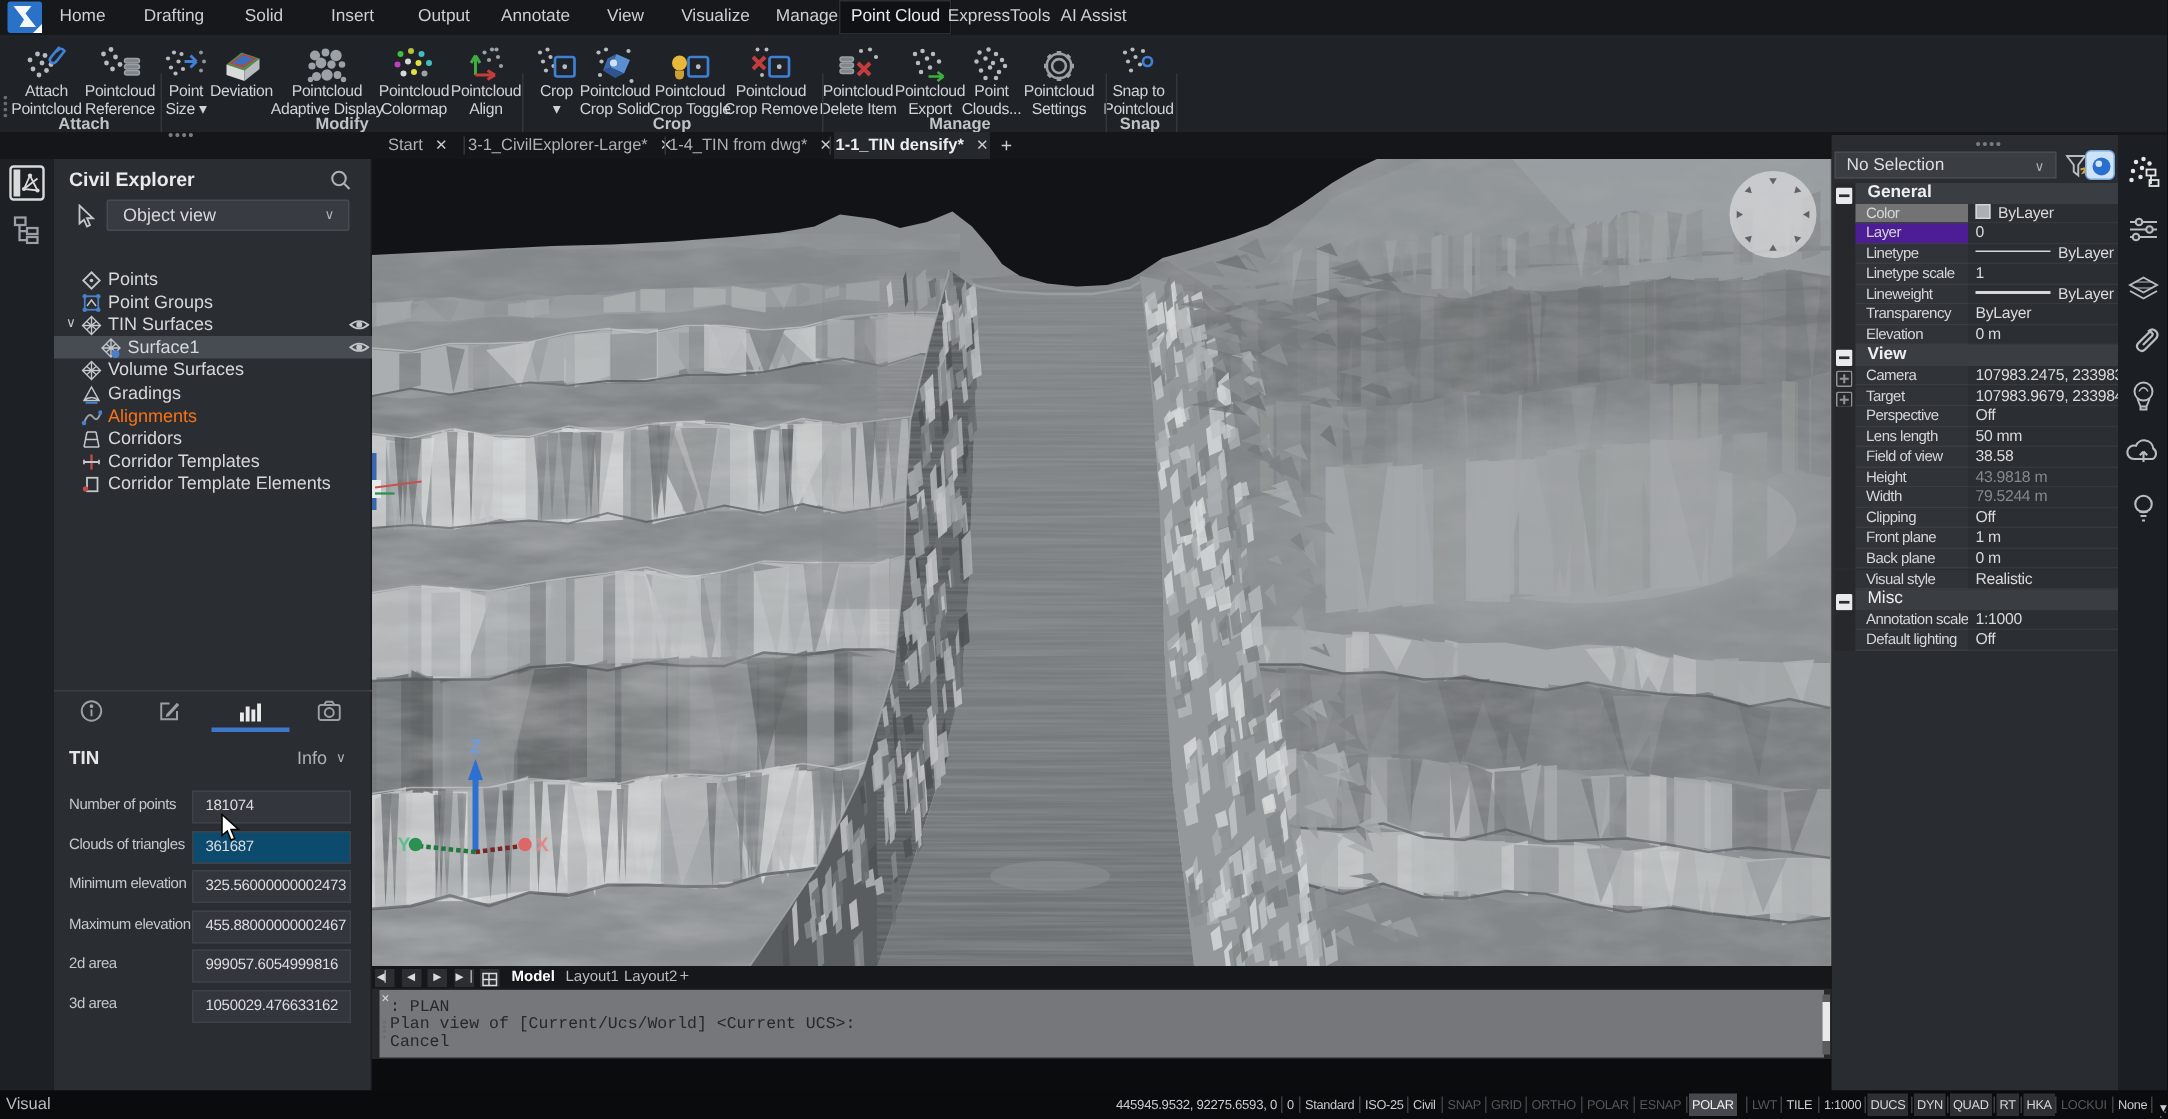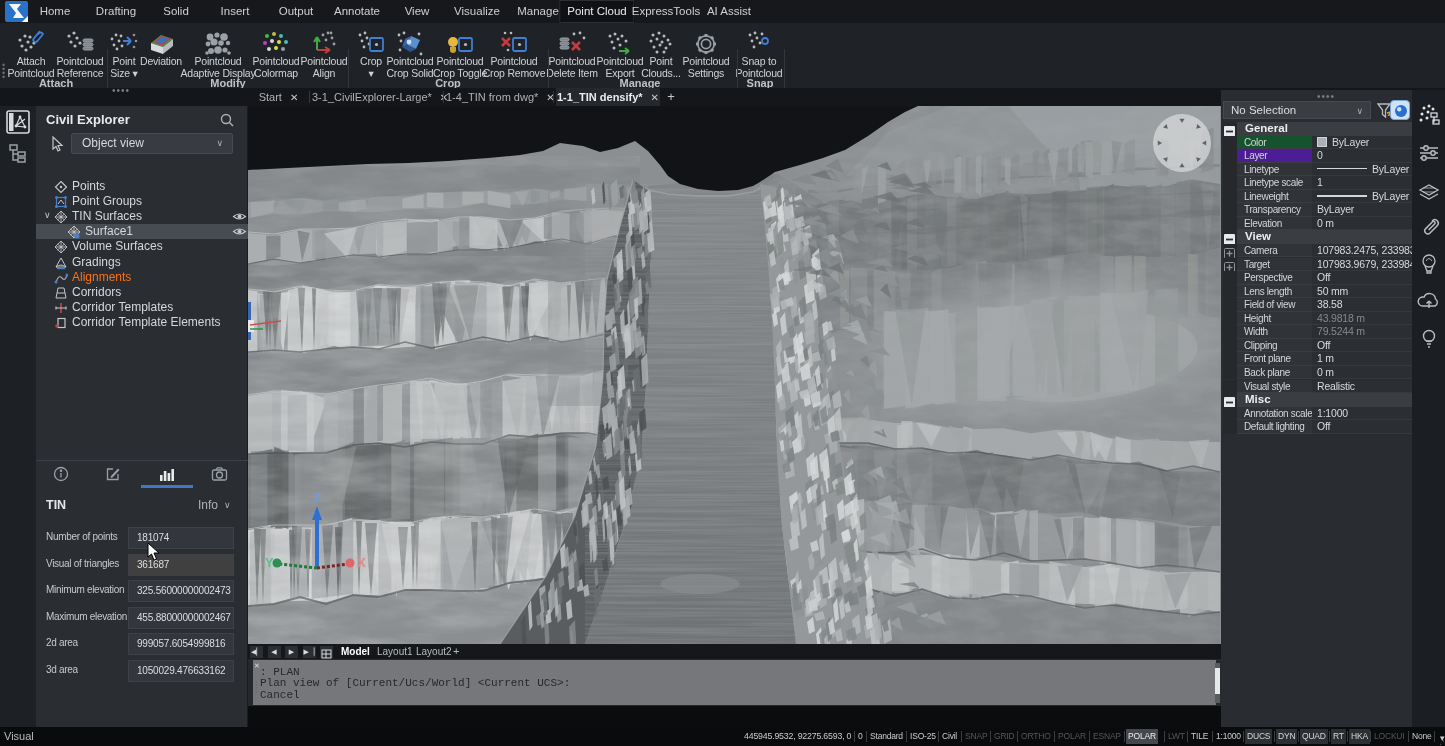--- a/index.html
+++ b/index.html
@@ -399,22 +399,22 @@
         <rect x="1.5" y="4" width="14" height="10" rx="1.5"></rect>
         <path d="M5,4 L6.5,1.8 H10.5 L12,4"></path>
         <circle cx="8.5" cy="9" r="3"></circle>
       </svg>
 
 <div class="abs" style="left:10px;top:392px;color:#e4e6e8;font-size:12.5px;font-weight:bold">TIN</div>
 <div class="abs" style="left:162px;top:392px;color:#aeb1b4;font-size:12px">Info</div>
 <div class="abs" style="left:188px;top:394px;color:#aeb1b4;font-size:9px">∨</div>
 <div class="abs" style="left:10px;top:425px;color:#c6c9cc;font-size:10px;letter-spacing:-0.3px;white-space:nowrap">Number of points</div>
 <div class="abs" style="left:92px;top:421px;width:106px;height:22px;background:#33363c;border:1px solid #3e4248;color:#dcdee0;font-size:10px;letter-spacing:-0.2px;line-height:20px;padding-left:8px;white-space:nowrap;overflow:hidden">181074</div>
-<div class="abs" style="left:10px;top:451.5px;color:#c6c9cc;font-size:10px;letter-spacing:-0.3px;white-space:nowrap">Visual of triangles</div>
-<div class="abs" style="left:92px;top:447.5px;width:106px;height:22px;background:#404040;border:1px solid #3e4248;color:#dcdee0;font-size:10px;letter-spacing:-0.2px;line-height:20px;padding-left:8px;white-space:nowrap;overflow:hidden">361687</div>
+<div class="abs" style="left:10px;top:451.5px;color:#c6c9cc;font-size:10px;letter-spacing:-0.3px;white-space:nowrap">Clouds of triangles</div>
+<div class="abs" style="left:92px;top:447.5px;width:106px;height:22px;background:#0c4a6e;border:1px solid #3e4248;color:#dcdee0;font-size:10px;letter-spacing:-0.2px;line-height:20px;padding-left:8px;white-space:nowrap;overflow:hidden">361687</div>
 <div class="abs" style="left:10px;top:478.0px;color:#c6c9cc;font-size:10px;letter-spacing:-0.3px;white-space:nowrap">Minimum elevation</div>
 <div class="abs" style="left:92px;top:474.0px;width:106px;height:22px;background:#33363c;border:1px solid #3e4248;color:#dcdee0;font-size:10px;letter-spacing:-0.2px;line-height:20px;padding-left:8px;white-space:nowrap;overflow:hidden">325.56000000002473</div>
 <div class="abs" style="left:10px;top:504.5px;color:#c6c9cc;font-size:10px;letter-spacing:-0.3px;white-space:nowrap">Maximum elevation</div>
 <div class="abs" style="left:92px;top:500.5px;width:106px;height:22px;background:#33363c;border:1px solid #3e4248;color:#dcdee0;font-size:10px;letter-spacing:-0.2px;line-height:20px;padding-left:8px;white-space:nowrap;overflow:hidden">455.88000000002467</div>
 <div class="abs" style="left:10px;top:531.0px;color:#c6c9cc;font-size:10px;letter-spacing:-0.3px;white-space:nowrap">2d area</div>
 <div class="abs" style="left:92px;top:527.0px;width:106px;height:22px;background:#33363c;border:1px solid #3e4248;color:#dcdee0;font-size:10px;letter-spacing:-0.2px;line-height:20px;padding-left:8px;white-space:nowrap;overflow:hidden">999057.6054999816</div>
 <div class="abs" style="left:10px;top:557.5px;color:#c6c9cc;font-size:10px;letter-spacing:-0.3px;white-space:nowrap">3d area</div>
 <div class="abs" style="left:92px;top:553.5px;width:106px;height:22px;background:#33363c;border:1px solid #3e4248;color:#dcdee0;font-size:10px;letter-spacing:-0.2px;line-height:20px;padding-left:8px;white-space:nowrap;overflow:hidden">1050029.476633162</div>
 <svg class="abs" style="left:110px;top:436px;z-index:50" width="16" height="20" viewBox="0 0 16 20">
         <path d="M2,1 L2,15 L5.5,12 L8,18 L10.5,17 L8,11 L13,11 Z" fill="#fff" stroke="#000" stroke-width="1"></path>
@@ -1729,21 +1729,21 @@
 <div class="abs" style="left:169px;top:10px;width:20px;height:20px;background:#cfe3f7;border:1px solid #7aa7d8;border-radius:4px"><svg width="18" height="18" viewBox="0 0 18 18" style="margin:0.5px">
           <circle cx="9" cy="9" r="6" fill="#2a6fd0"></circle>
           <circle cx="7.2" cy="7.2" r="2.2" fill="#cfe3f7"></circle>
         </svg></div>
 <div class="abs" style="left:2px;top:32.0px;width:14px;height:13.55px;background:#26282c"><span style="position:relative;top:1px;left:1px"><svg width="11" height="11" viewBox="0 0 11 11">
             <rect width="11" height="11" fill="#e8eaec" rx="1"></rect>
             <rect x="2" y="4.6" width="7" height="1.8" fill="#2a2d31"></rect>
           </svg></span></div>
 <div class="abs" style="left:16px;top:32.0px;width:175px;height:13.55px;background:#3a3d42;color:#eceef0;font-weight:bold;font-size:11.5px;line-height:13.55px;padding-left:8px">General</div>
 <div class="abs" style="left:2px;top:45.5px;width:14px;height:13.55px;background:#26282c"></div>
-<div class="abs" style="left:16px;top:45.5px;width:75px;height:13.55px;background:#14532d;border-bottom:1px solid #3a3d42;color:#d4d6d8;font-size:10px;letter-spacing:-0.35px;line-height:13.55px;padding-left:7px;white-space:nowrap;overflow:hidden">Color</div>
+<div class="abs" style="left:16px;top:45.5px;width:75px;height:13.55px;background:#737373;border-bottom:1px solid #3a3d42;color:#d4d6d8;font-size:10px;letter-spacing:-0.35px;line-height:13.55px;padding-left:7px;white-space:nowrap;overflow:hidden">Color</div>
 <div class="abs" style="left:91px;top:45.5px;width:100px;height:13.55px;background:#2b2e32;border-bottom:1px solid #35383c;color:#d8dadc;font-size:10.5px;letter-spacing:-0.2px;line-height:13.55px;padding-left:5px;white-space:nowrap;overflow:hidden"><span style="display:inline-block;vertical-align:middle;width:10px;height:10px;background:#aab0b5;border:1px solid #d0d4d8;margin-right:5px;margin-top:-2px"></span>ByLayer</div>
 <div class="abs" style="left:2px;top:59.1px;width:14px;height:13.55px;background:#26282c"></div>
 <div class="abs" style="left:16px;top:59.1px;width:75px;height:13.55px;background:#4c1d95;border-bottom:1px solid #3a3d42;color:#d4d6d8;font-size:10px;letter-spacing:-0.35px;line-height:13.55px;padding-left:7px;white-space:nowrap;overflow:hidden">Layer</div>
 <div class="abs" style="left:91px;top:59.1px;width:100px;height:13.55px;background:#2b2e32;border-bottom:1px solid #35383c;color:#d8dadc;font-size:10.5px;letter-spacing:-0.2px;line-height:13.55px;padding-left:5px;white-space:nowrap;overflow:hidden">0</div>
 <div class="abs" style="left:2px;top:72.6px;width:14px;height:13.55px;background:#26282c"></div>
 <div class="abs" style="left:16px;top:72.6px;width:75px;height:13.55px;background:#303338;border-bottom:1px solid #3a3d42;color:#d4d6d8;font-size:10px;letter-spacing:-0.35px;line-height:13.55px;padding-left:7px;white-space:nowrap;overflow:hidden">Linetype</div>
 <div class="abs" style="left:91px;top:72.6px;width:100px;height:13.55px;background:#2b2e32;border-bottom:1px solid #35383c;color:#d8dadc;font-size:10.5px;letter-spacing:-0.2px;line-height:13.55px;padding-left:5px;white-space:nowrap;overflow:hidden"><span style="display:inline-block;vertical-align:middle;width:50px;height:1px;background:#d4d6d8;margin-right:5px;margin-top:-2px"></span>ByLayer</div>
 <div class="abs" style="left:2px;top:86.2px;width:14px;height:13.55px;background:#26282c"></div>
 <div class="abs" style="left:16px;top:86.2px;width:75px;height:13.55px;background:#303338;border-bottom:1px solid #3a3d42;color:#d4d6d8;font-size:10px;letter-spacing:-0.35px;line-height:13.55px;padding-left:7px;white-space:nowrap;overflow:hidden">Linetype scale</div>
 <div class="abs" style="left:91px;top:86.2px;width:100px;height:13.55px;background:#2b2e32;border-bottom:1px solid #35383c;color:#d8dadc;font-size:10.5px;letter-spacing:-0.2px;line-height:13.55px;padding-left:5px;white-space:nowrap;overflow:hidden">1</div>
@@ -1799,21 +1799,21 @@
 <div class="abs" style="left:2px;top:275.9px;width:14px;height:13.55px;background:#26282c"></div>
 <div class="abs" style="left:16px;top:275.9px;width:75px;height:13.55px;background:#303338;border-bottom:1px solid #3a3d42;color:#d4d6d8;font-size:10px;letter-spacing:-0.35px;line-height:13.55px;padding-left:7px;white-space:nowrap;overflow:hidden">Back plane</div>
 <div class="abs" style="left:91px;top:275.9px;width:100px;height:13.55px;background:#2b2e32;border-bottom:1px solid #35383c;color:#d8dadc;font-size:10.5px;letter-spacing:-0.2px;line-height:13.55px;padding-left:5px;white-space:nowrap;overflow:hidden">0 m</div>
 <div class="abs" style="left:2px;top:289.5px;width:14px;height:13.55px;background:#26282c"></div>
 <div class="abs" style="left:16px;top:289.5px;width:75px;height:13.55px;background:#303338;border-bottom:1px solid #3a3d42;color:#d4d6d8;font-size:10px;letter-spacing:-0.35px;line-height:13.55px;padding-left:7px;white-space:nowrap;overflow:hidden">Visual style</div>
 <div class="abs" style="left:91px;top:289.5px;width:100px;height:13.55px;background:#2b2e32;border-bottom:1px solid #35383c;color:#d8dadc;font-size:10.5px;letter-spacing:-0.2px;line-height:13.55px;padding-left:5px;white-space:nowrap;overflow:hidden">Realistic</div>
 <div class="abs" style="left:2px;top:303.0px;width:14px;height:13.55px;background:#26282c"><span style="position:relative;top:1px;left:1px"><svg width="11" height="11" viewBox="0 0 11 11">
             <rect width="11" height="11" fill="#e8eaec" rx="1"></rect>
             <rect x="2" y="4.6" width="7" height="1.8" fill="#2a2d31"></rect>
           </svg></span></div>
-<div class="abs" style="left:16px;top:303.0px;width:175px;height:13.55px;background:#3a3d42;color:#eceef0;font-weight:bold;font-size:11.5px;line-height:13.55px;padding-left:8px">Misc</div>
+<div class="abs" style="left:16px;top:303.0px;width:175px;height:13.55px;background:#3a3d42;color:#eceef0;font-weight:normal;font-size:11.5px;line-height:13.55px;padding-left:8px">Misc</div>
 <div class="abs" style="left:2px;top:316.6px;width:14px;height:13.55px;background:#26282c"></div>
 <div class="abs" style="left:16px;top:316.6px;width:75px;height:13.55px;background:#303338;border-bottom:1px solid #3a3d42;color:#d4d6d8;font-size:10px;letter-spacing:-0.35px;line-height:13.55px;padding-left:7px;white-space:nowrap;overflow:hidden">Annotation scale</div>
 <div class="abs" style="left:91px;top:316.6px;width:100px;height:13.55px;background:#2b2e32;border-bottom:1px solid #35383c;color:#d8dadc;font-size:10.5px;letter-spacing:-0.2px;line-height:13.55px;padding-left:5px;white-space:nowrap;overflow:hidden">1:1000</div>
 <div class="abs" style="left:2px;top:330.1px;width:14px;height:13.55px;background:#26282c"></div>
 <div class="abs" style="left:16px;top:330.1px;width:75px;height:13.55px;background:#303338;border-bottom:1px solid #3a3d42;color:#d4d6d8;font-size:10px;letter-spacing:-0.35px;line-height:13.55px;padding-left:7px;white-space:nowrap;overflow:hidden">Default lighting</div>
 <div class="abs" style="left:91px;top:330.1px;width:100px;height:13.55px;background:#2b2e32;border-bottom:1px solid #35383c;color:#d8dadc;font-size:10.5px;letter-spacing:-0.2px;line-height:13.55px;padding-left:5px;white-space:nowrap;overflow:hidden">Off</div>
     </div>
   <div id="rstrip" class="abs">
       <div class="abs" style="left:4px;top:13px;width:26px;height:26px;"><svg width="26" height="26" viewBox="0 0 26 26">
           <circle cx="8" cy="5" r="1.5" fill="#e4e6e8"></circle>

